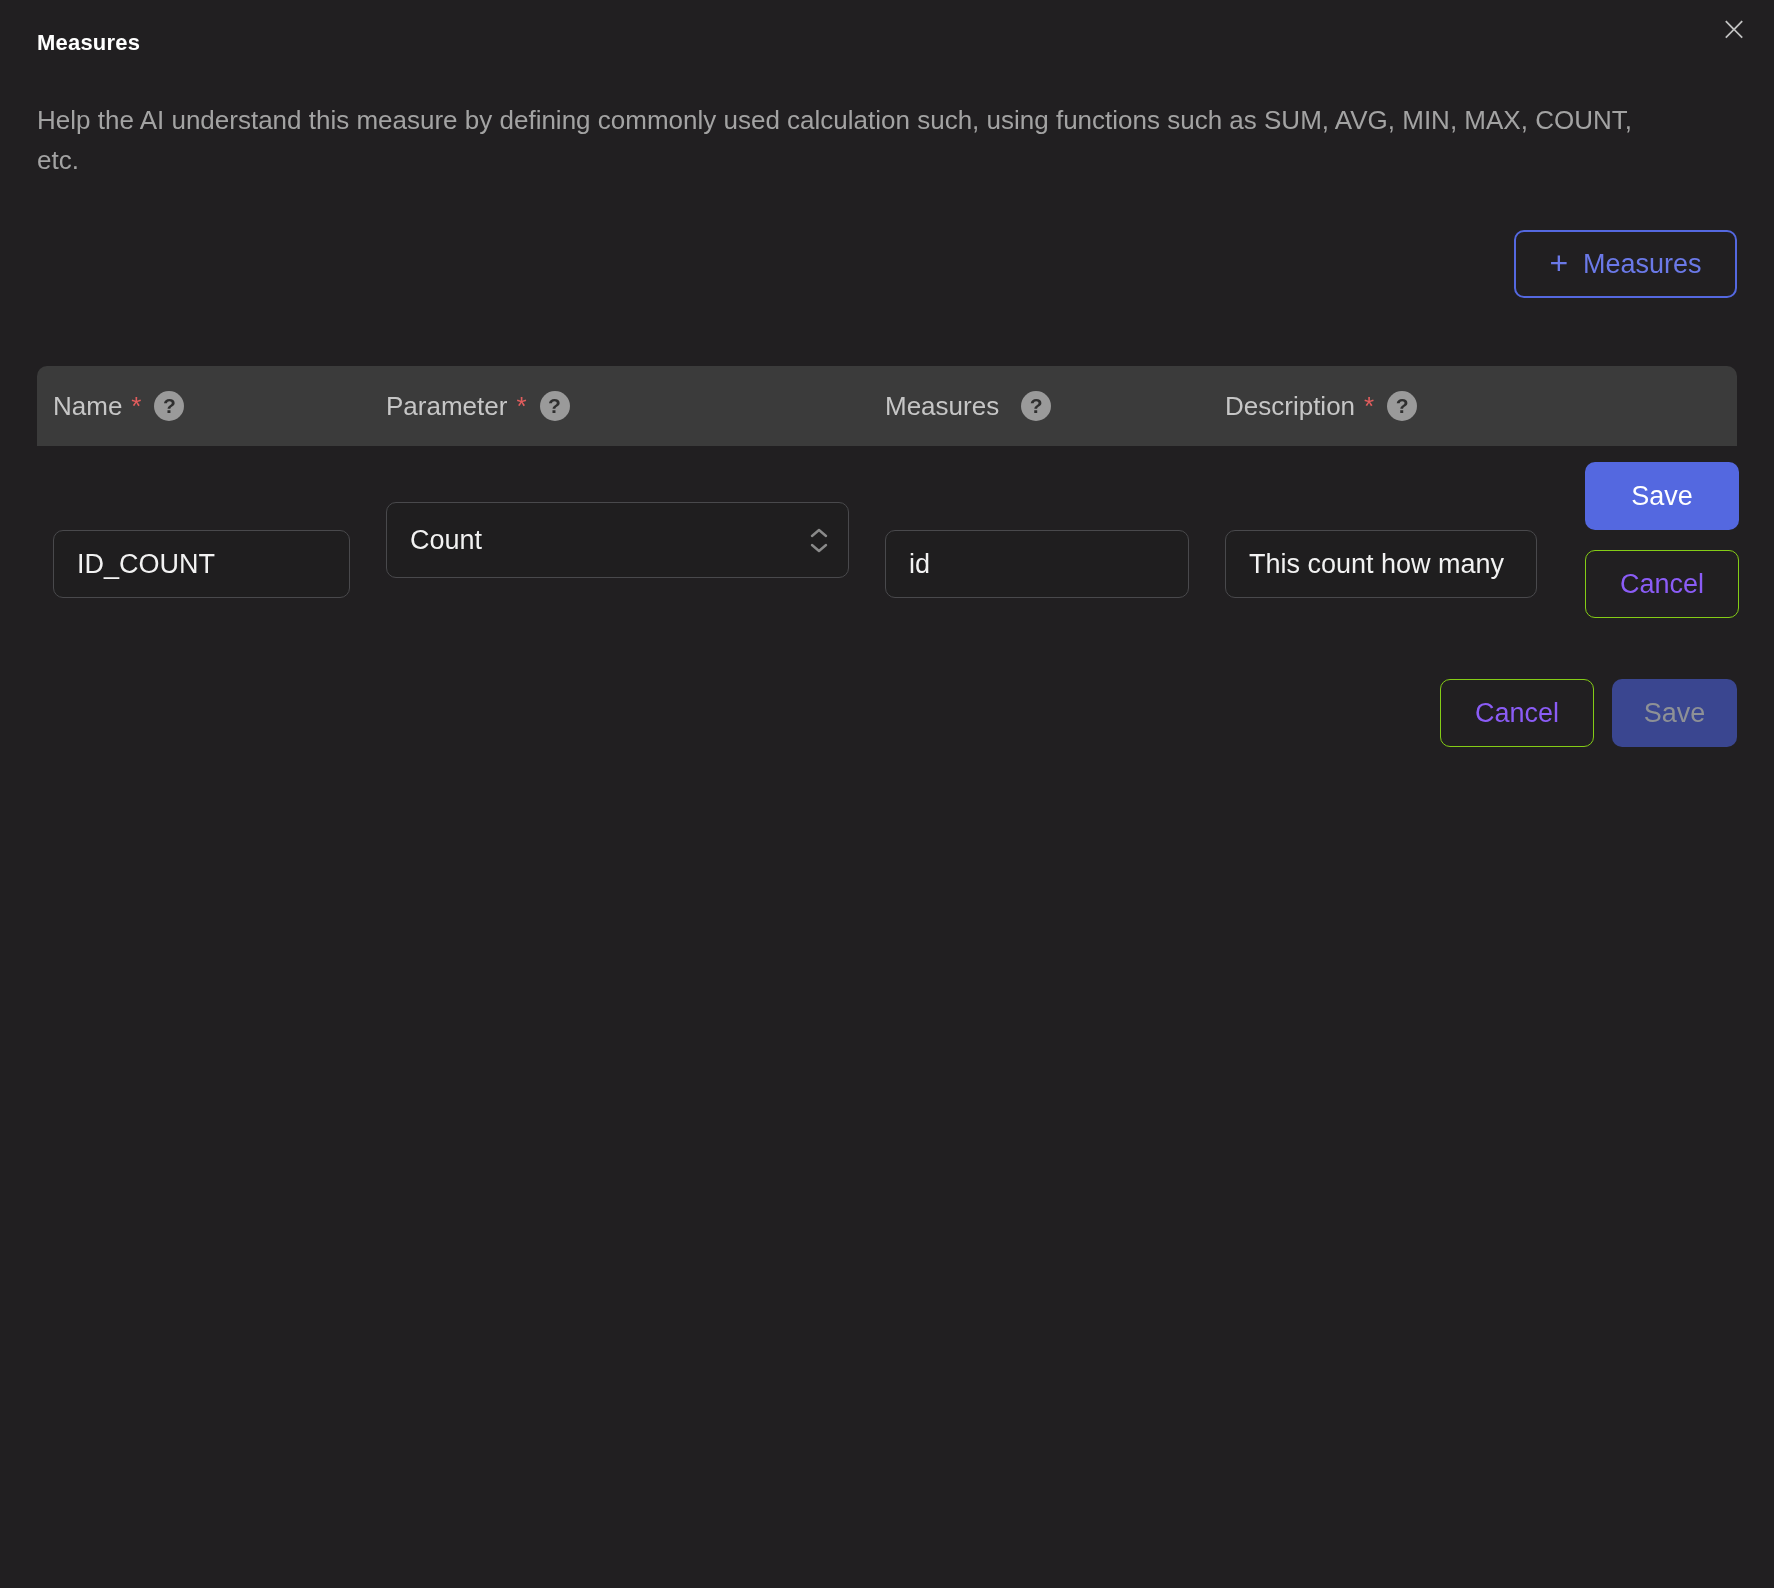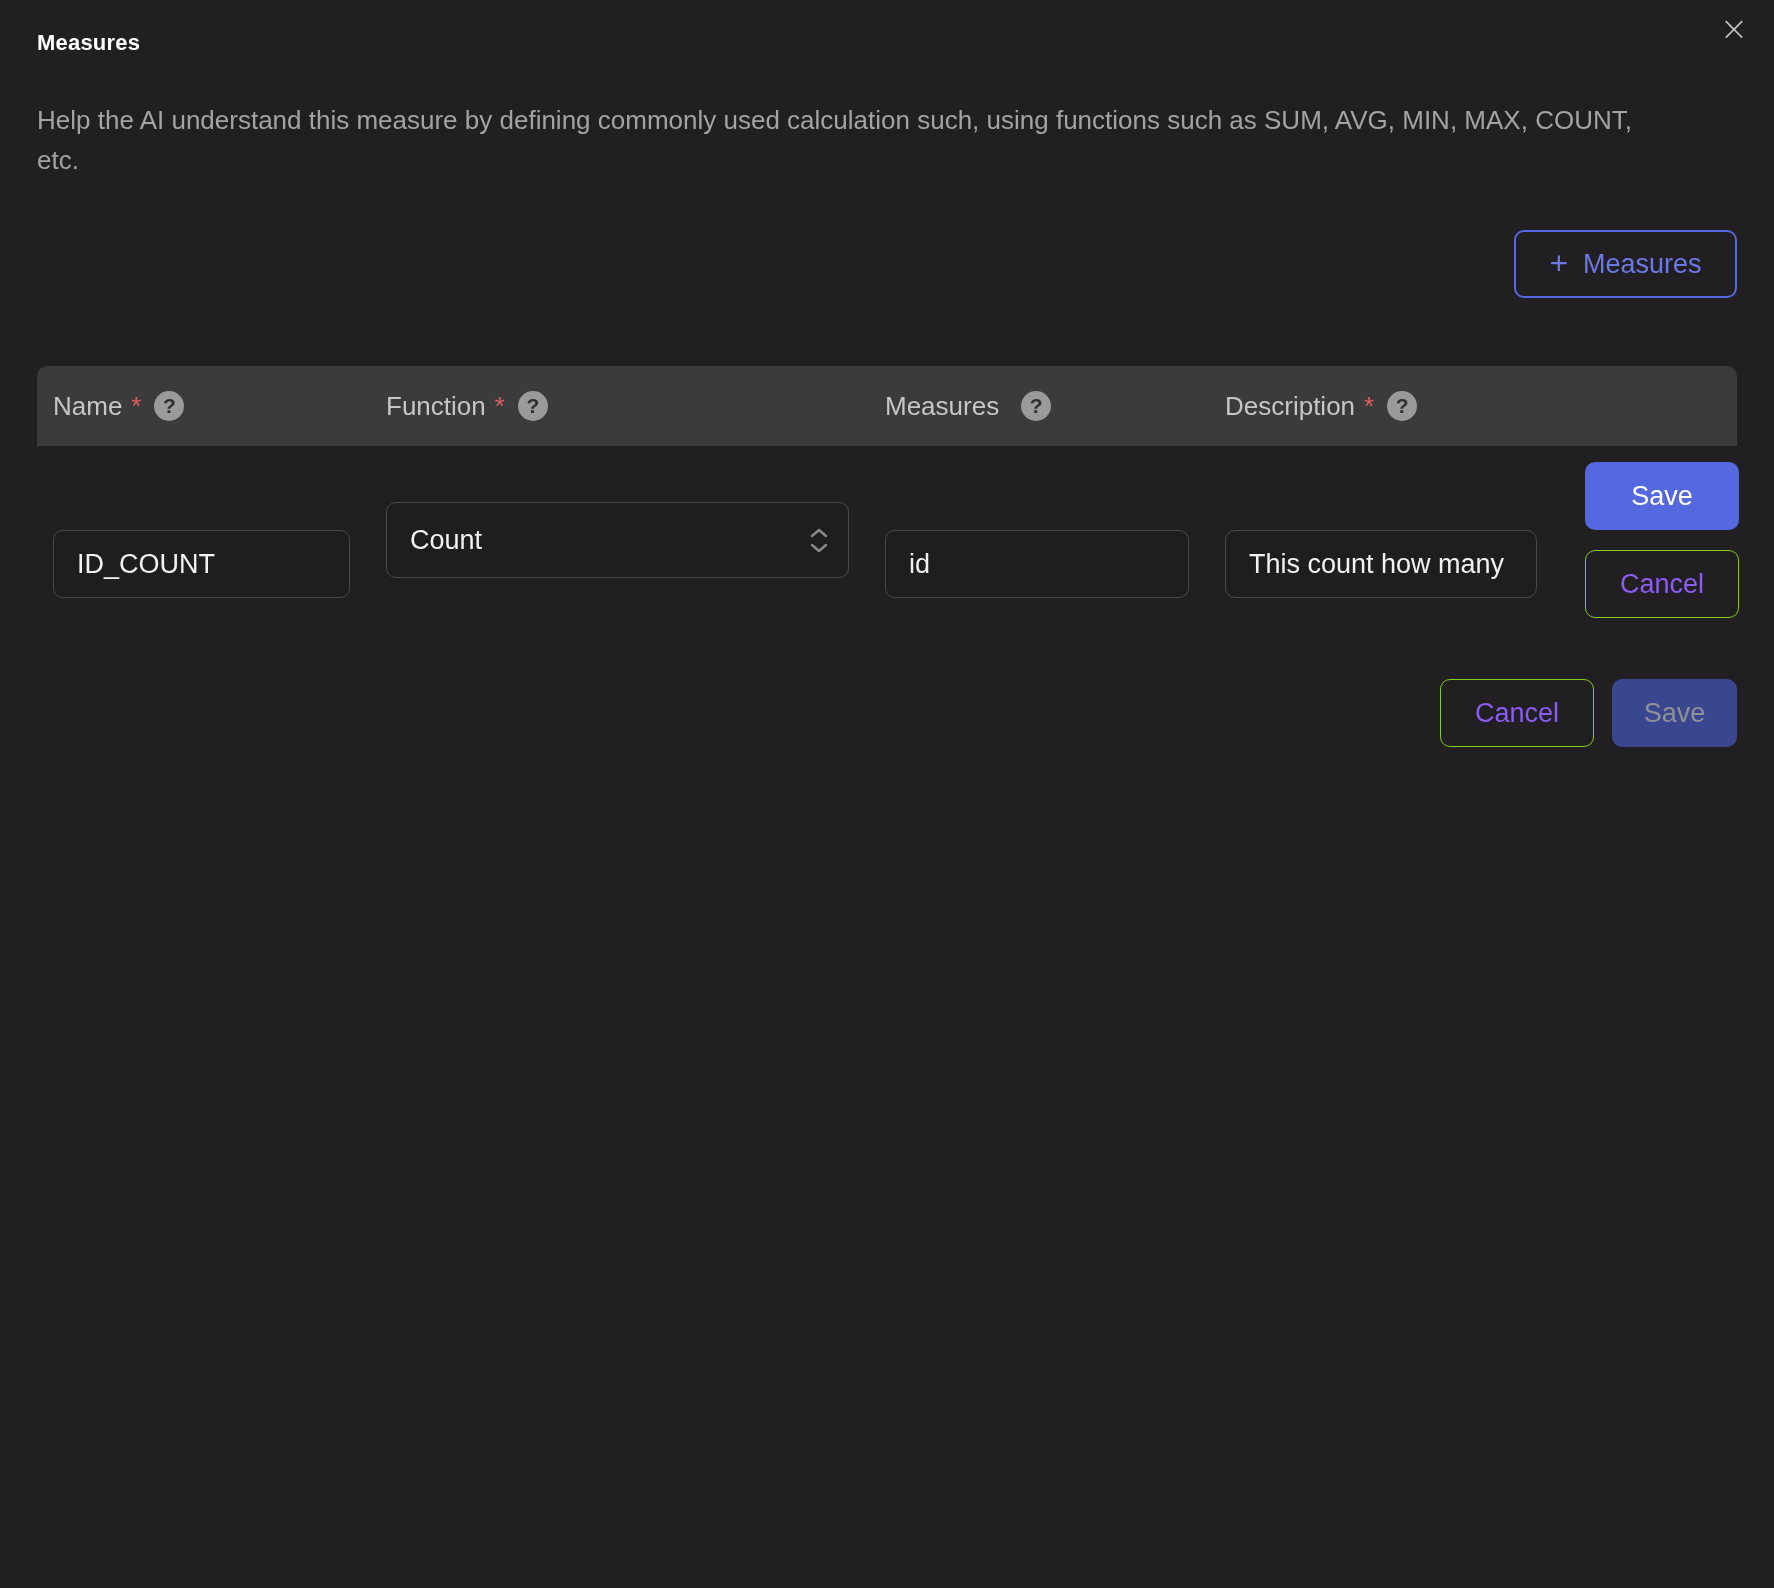--- a/index.html
+++ b/index.html
@@ -174,21 +174,21 @@
 
   <div class="measures-table">
 
     <div class="thead">
       <div class="th">
         <span>Name</span>
         <span class="req">*</span>
         <span class="help-icon">?</span>
       </div>
       <div class="th">
-        <span>Function</span>
+        <span>Parameter</span>
         <span class="req">*</span>
         <span class="help-icon">?</span>
       </div>
       <div class="th">
         <span>Measures</span>
         <span class="req"></span>
         <span class="help-icon">?</span>
       </div>
       <div class="th">
         <span>Description</span>

